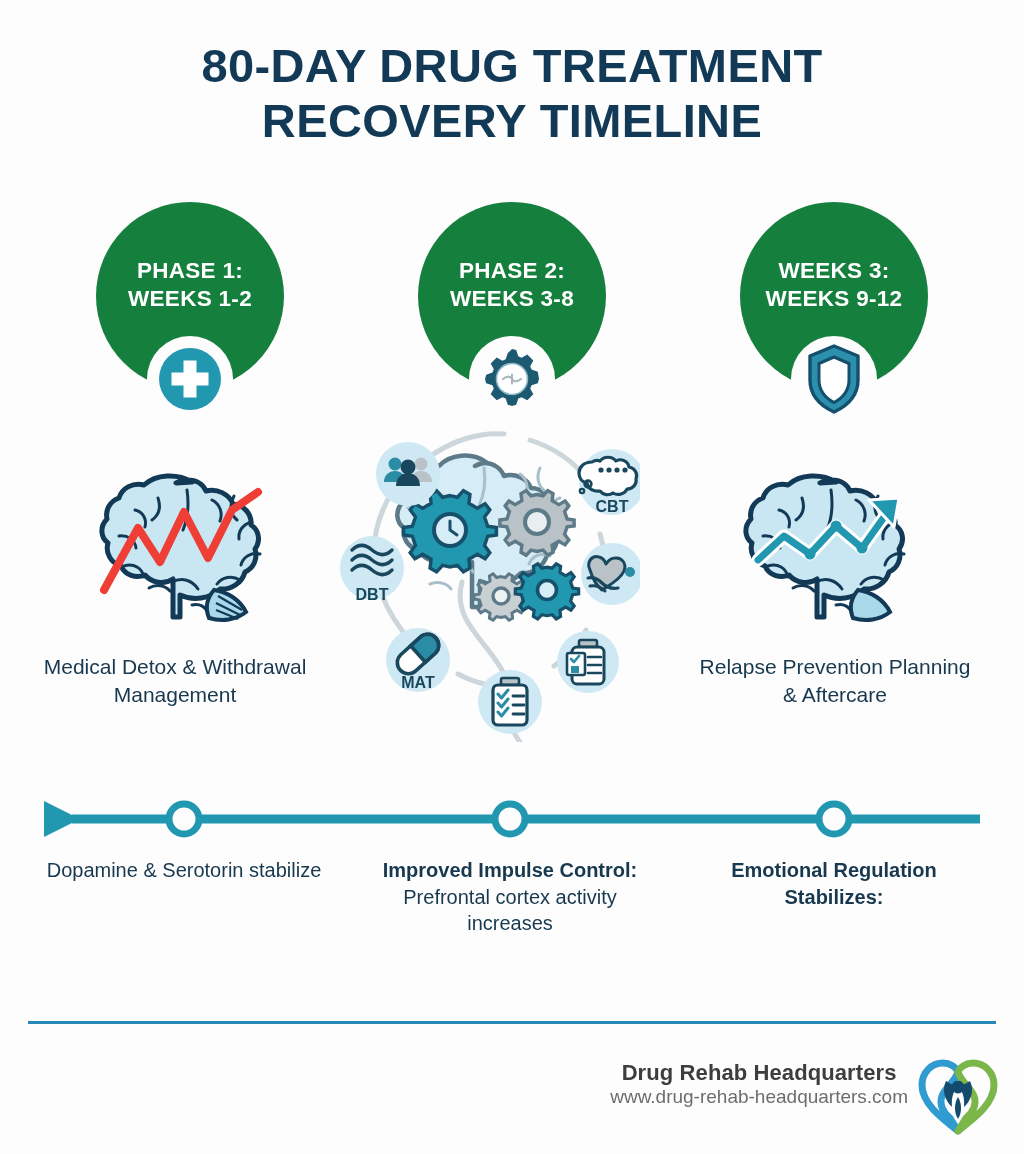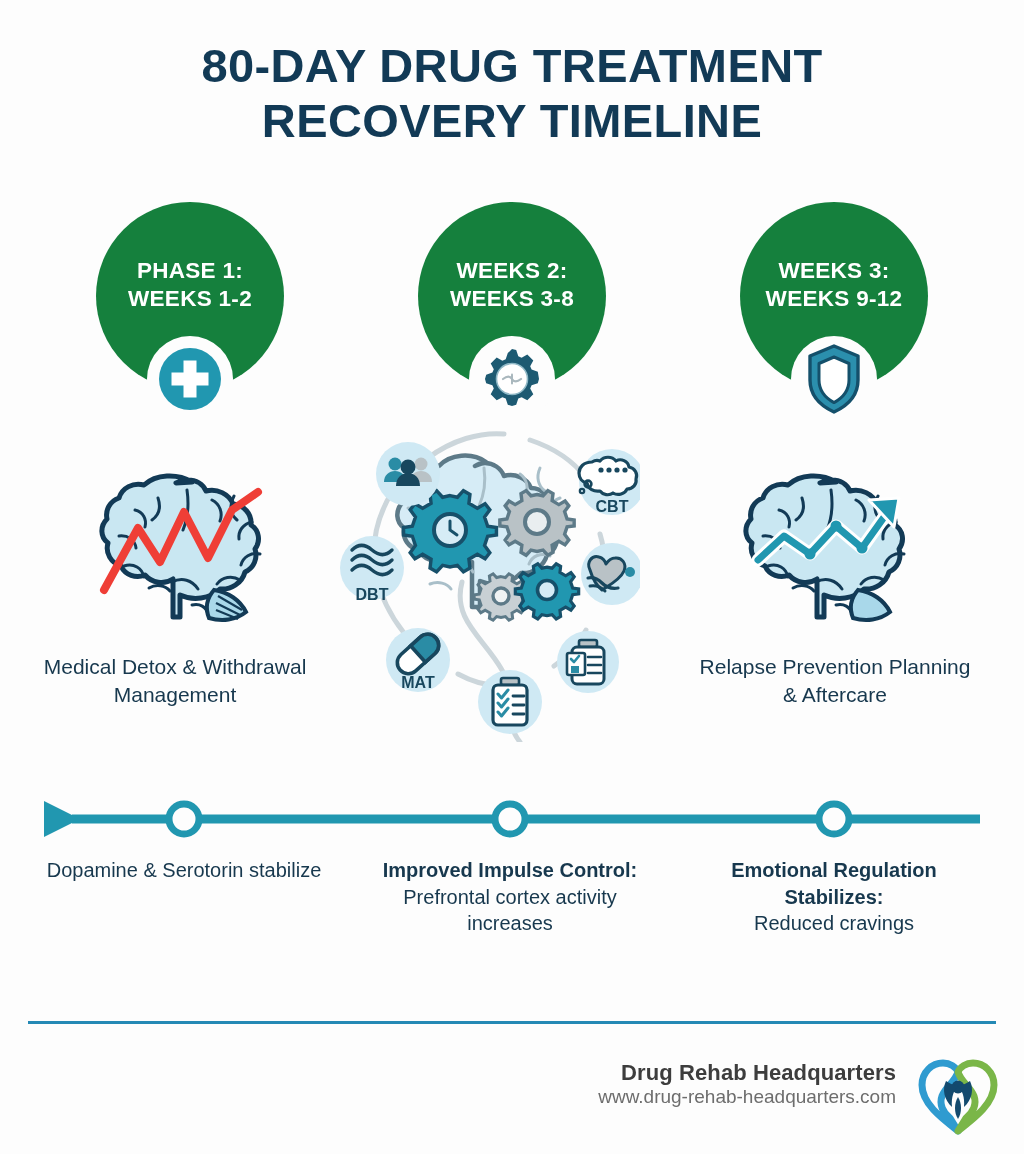--- a/index.html
+++ b/index.html
@@ -113,23 +113,23 @@
   .footer-rule {
     position: absolute;
     left: 28px;
     top: 1021px;
     width: 968px;
     height: 3px;
     background: #2489b5;
   }
   .footer-brand {
     position: absolute;
-    right: 128px;
+    right: 116px;
     top: 1060px;
-    text-align: right;
+    text-align: center;
   }
   .footer-brand .brand-name {
     display: block;
     font-size: 22px;
     font-weight: bold;
     color: #3d3d3d;
     letter-spacing: 0.1px;
   }
   .footer-brand .brand-url {
     display: block;
@@ -162,21 +162,21 @@
   </div>
   <div class="phase-badge" style="left:147px; top:336px;">
     <svg width="62" height="62" viewBox="0 0 62 62">
       <circle cx="31" cy="31" r="31" fill="#2197b0"></circle>
       <path d="M24.5 12.5h13v12h12v13h-12v12h-13v-12h-12v-13h12z" fill="#ffffff"></path>
     </svg>
   </div>
 
   <div class="phase-circle" style="left:418px; top:202px;">
     <div class="phase-text">
-      <span>WEEKS 2:</span><br>
+      <span>PHASE 2:</span><br>
       <span>WEEKS 3-8</span>
     </div>
   </div>
   <div class="phase-badge" style="left:469px; top:336px;">
     <svg width="72" height="72" viewBox="0 0 72 72">
       <g fill="#1d5a72">
         <path d="M36 6l4.2 1.1 2.1 6.2 3.3 1.4 5.7-3.1 6 6-3.1 5.7 1.4 3.3 6.2 2.1L63 36l-1.2 4.2-6.2 2.1-1.4 3.3 3.1 5.7-6 6-5.7-3.1-3.3 1.4-2.1 6.2L36 63l-4.2-1.2-2.1-6.2-3.3-1.4-5.7 3.1-6-6 3.1-5.7-1.4-3.3-6.2-2.1L9 36l1.2-4.3 6.2-2.1 1.4-3.3-3.1-5.7 6-6 5.7 3.1 3.3-1.4 2.1-6.2z"></path>
       </g>
       <circle cx="36" cy="36" r="15.5" fill="#ffffff" stroke="#8fb8c6" stroke-width="1.6"></circle>
       <path d="M27 36c4-3.2 7-3.2 9 0 2 3.2 5 3.2 9 0" fill="none" stroke="#aab8be" stroke-width="2.2" stroke-linecap="round"></path>
@@ -426,21 +426,20 @@
 
   <div class="milestone" style="left:34px;">
     <span class="ms-sub">Dopamine &amp; Serotorin stabilize</span>
   </div>
   <div class="milestone" style="left:360px;">
     <span class="ms-title">Improved Impulse Control:</span>
     <span class="ms-sub">Prefrontal cortex activity increases</span>
   </div>
   <div class="milestone" style="left:684px;">
     <span class="ms-title">Emotional Regulation Stabilizes:</span>
-    <span class="ms-sub">Reduced cravings</span>
   </div>
 
   <div class="footer-rule"></div>
 
   <div class="footer-brand">
     <span class="brand-name">Drug Rehab Headquarters</span>
     <span class="brand-url">www.drug-rehab-headquarters.com</span>
   </div>
 
   <div class="footer-logo">

